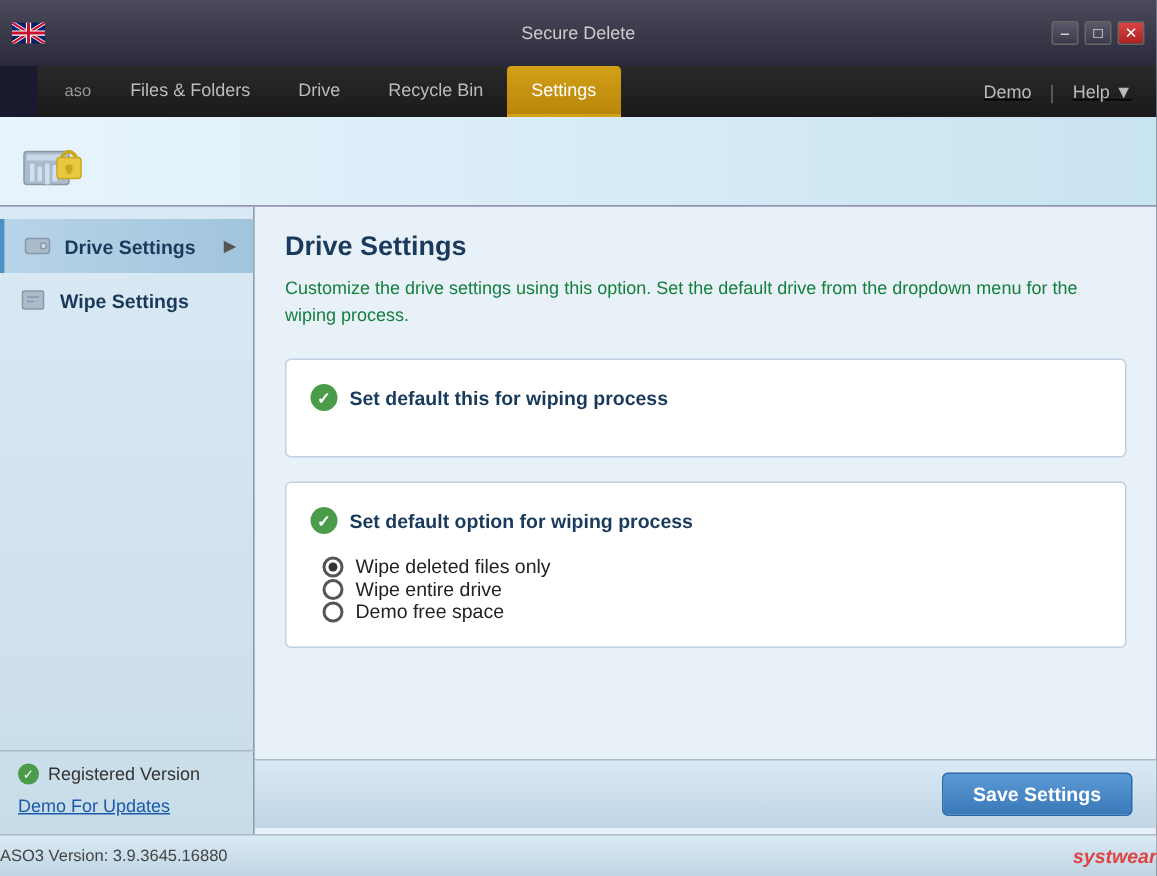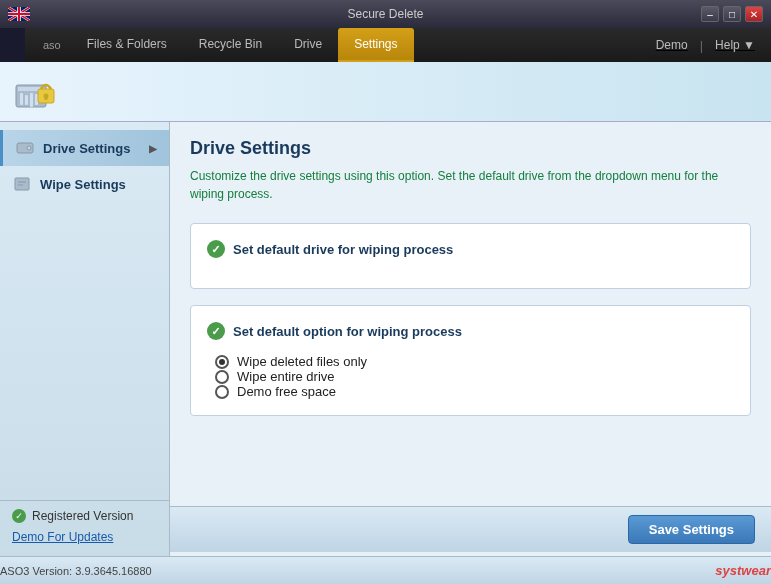--- a/index.html
+++ b/index.html
@@ -1,21 +1,21 @@
 <!DOCTYPE html>
 <html><head>
   <meta charset="utf-8">
   <style>
     * { box-sizing: border-box; margin: 0; padding: 0; }
     body { width: 771px; height: 584px; font-family: 'Segoe UI', Arial, sans-serif; font-size: 13px; overflow: hidden; background: #1a1a2e; }
 
     
     .title-bar {
       background: linear-gradient(to bottom, #4a4a5a, #2a2a3a);
-      height: 28px;
+      height: 44px;
       display: flex;
       align-items: center;
       justify-content: center;
       color: #ccc;
       font-size: 12px;
       position: relative;
     }
     .title-bar-controls {
       position: absolute;
       right: 8px;
@@ -355,22 +355,22 @@
     <div class="title-bar-controls">
       <div class="title-btn minimize">–</div>
       <div class="title-btn maximize">□</div>
       <div class="title-btn close">✕</div>
     </div>
   </div>
 
   <div class="menu-bar">
     <div class="menu-logo">aso</div>
     <div class="menu-tab">Files &amp; Folders</div>
+    <div class="menu-tab">Drive</div>
     <div class="menu-tab">Recycle Bin</div>
-    <div class="menu-tab">Drive</div>
     <div class="menu-tab active">Settings</div>
     <div class="menu-right">
       <span class="menu-right-btn">Demo</span>
       <span style="color:#666">|</span>
       <span class="menu-right-btn">Help ▼</span>
     </div>
   </div>
 
   <div class="app-header">
     <div class="app-logo-icon">
@@ -418,21 +418,21 @@
       </div>
     </div>
 
     <div class="content">
       <div class="content-title">Drive Settings</div>
       <div class="content-desc">Customize the drive settings using this option. Set the default drive from the dropdown menu for the wiping process.</div>
 
       <div class="settings-box">
         <div class="settings-box-title">
           <div class="green-check">✓</div>
-          <span>Set default drive for wiping process</span>
+          <span>Set default this for wiping process</span>
         </div>
       </div>
 
       <div class="settings-box">
         <div class="settings-box-title">
           <div class="green-check">✓</div>
           <span>Set default option for wiping process</span>
         </div>
         <div class="radio-group">
           <label class="radio-item">

